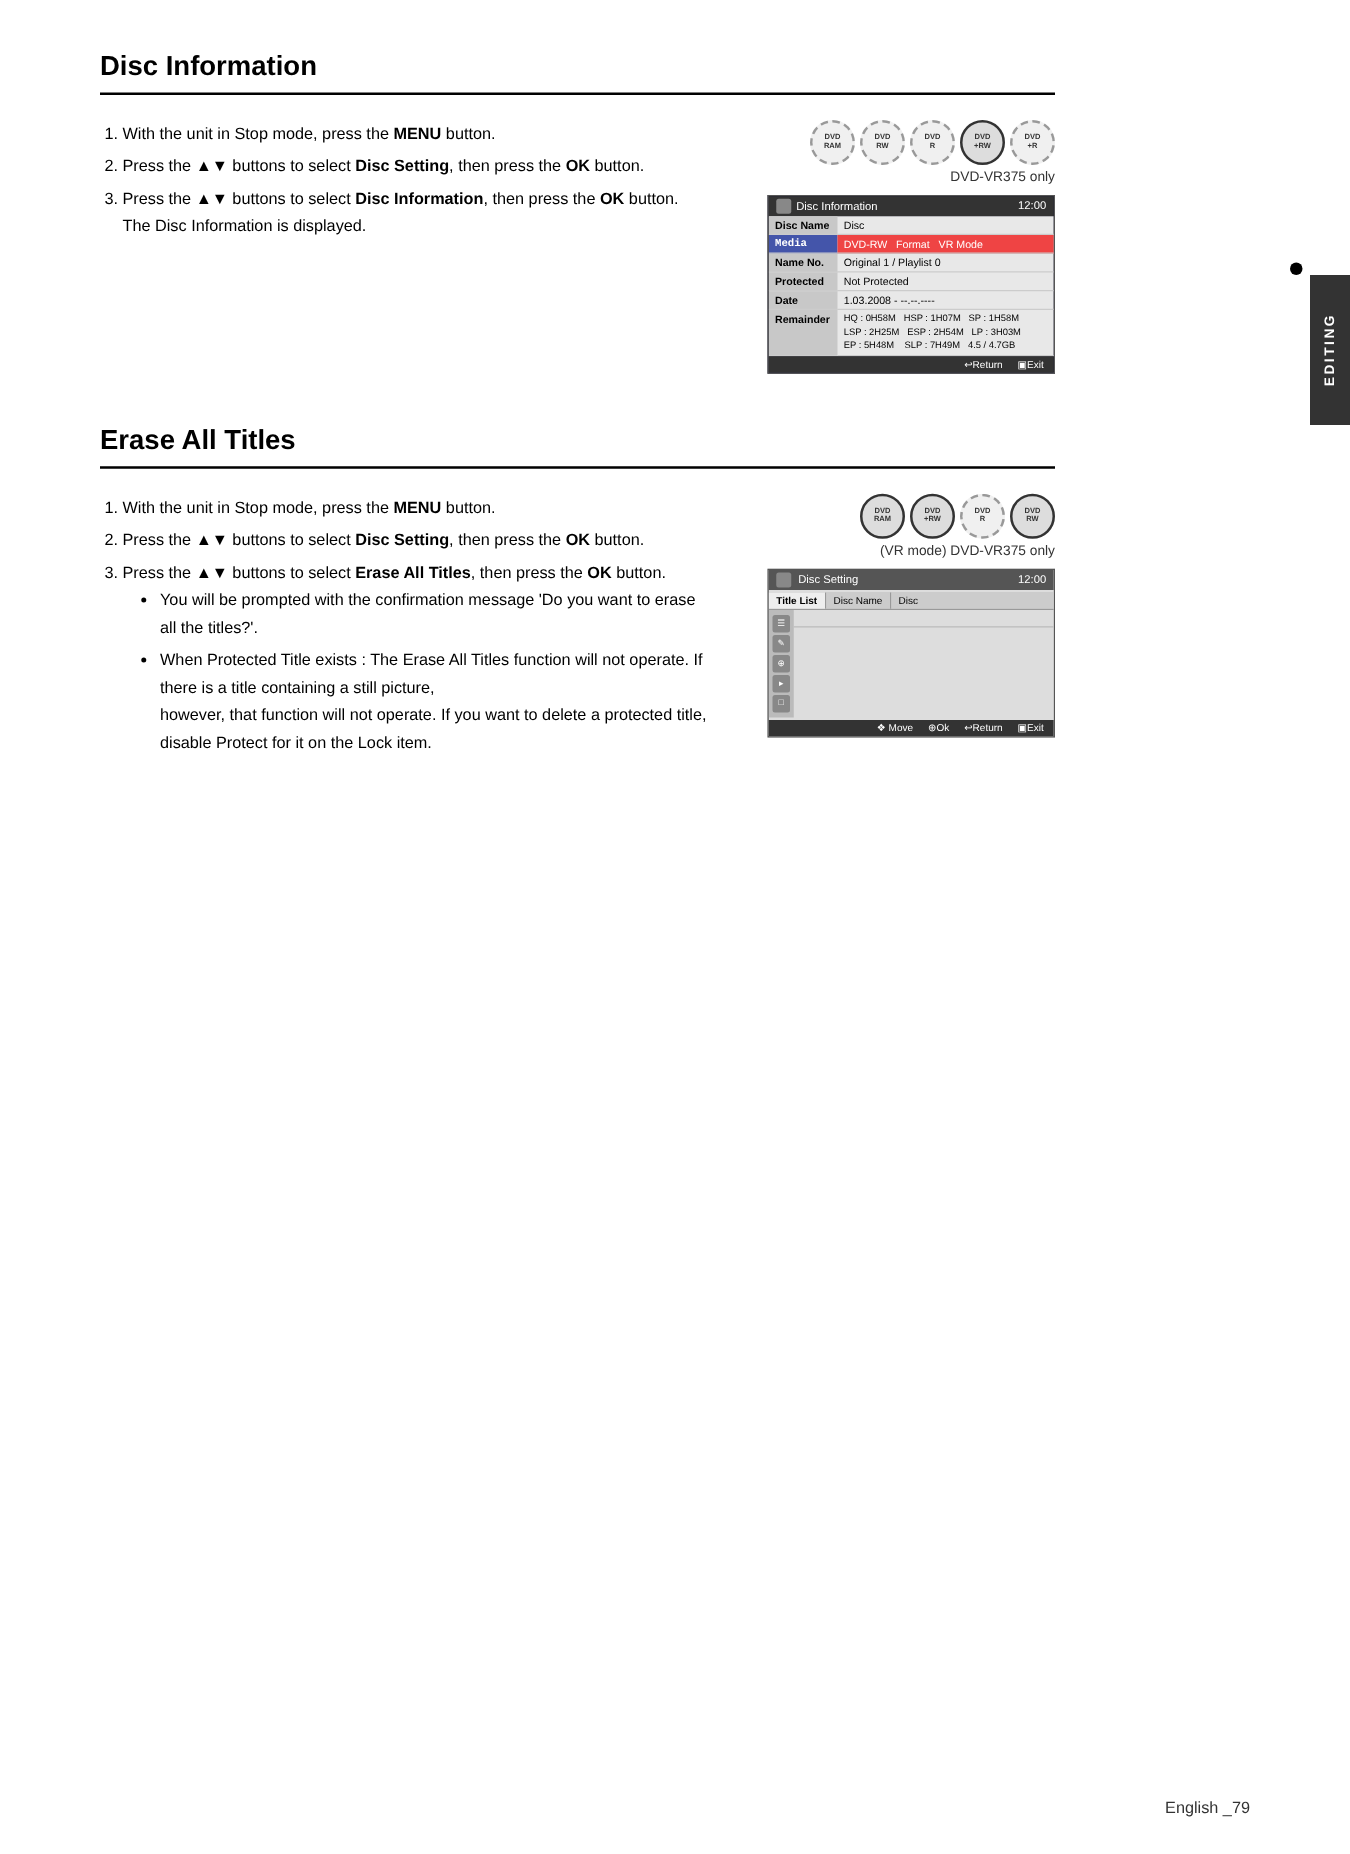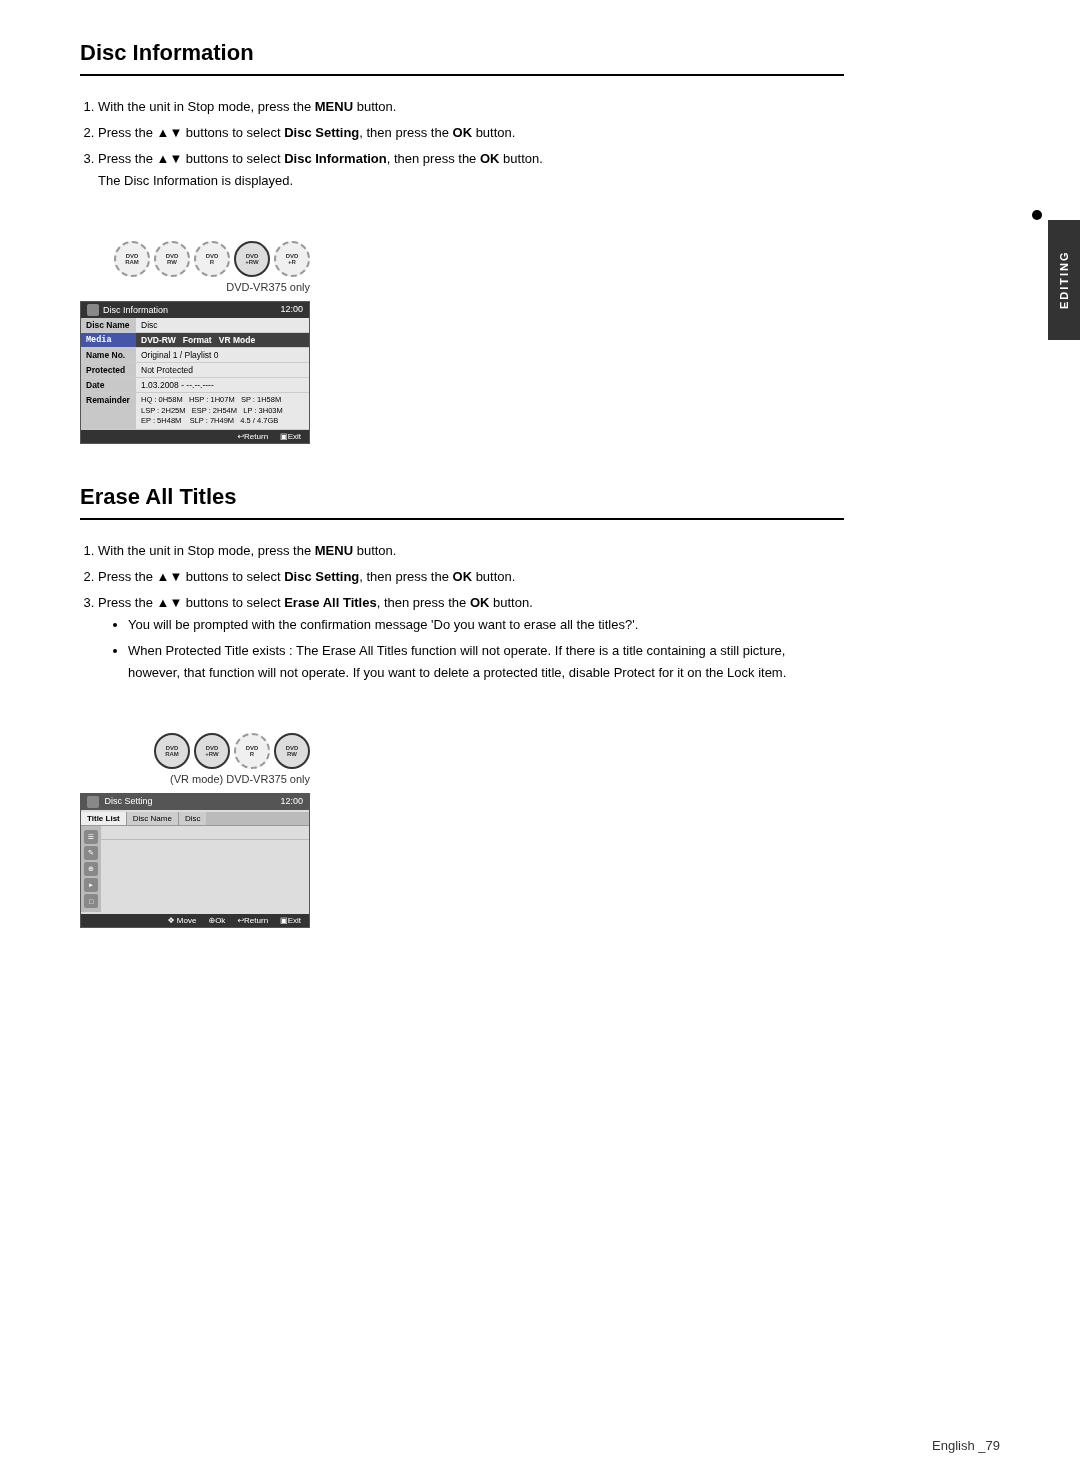--- a/index.html
+++ b/index.html
@@ -77,21 +77,20 @@
     }
 
     .section {
       margin-bottom: 40px;
     }
 
     .section-top {
       display: flex;
       gap: 45px;
       margin-bottom: 10px;
-      flex-direction: column;
     }
 
     .instructions {
       flex: 1;
     }
 
     .instructions ol {
       margin-left: 18px;
       line-height: 1.7;
     }
@@ -198,23 +197,22 @@
       vertical-align: top;
     }
 
     .screen-table td:first-child {
       background: #c8c8c8;
       width: 55px;
       font-weight: bold;
     }
 
     .screen-table td.highlight {
-      background: #404040;
-      color: #fff;
-      font-weight: bold;
+      background: #ef4444;
+      color: #fff;
     }
 
     .screen-table td.highlight-first {
       background: #4455aa;
       color: #fff;
       font-family: Liberation Mono, monospace;
     }
 
     .screen-footer {
       background: #333;
@@ -452,21 +450,21 @@
           <div class="screen-box2">
             <div class="screen2-header">
               <div>
                 <span style="background:#888;width:12px;height:12px;display:inline-block;border-radius:2px;vertical-align:middle;margin-right:3px;"></span>
                 <span>Disc Setting</span>
               </div>
               <span>12:00</span>
             </div>
             <div class="screen2-body">
 
-              <div style="display:flex;background:#bbb;border-bottom:1px solid #999;align-items:flex-end;">
+              <div style="display:flex;background:#bbb;border-bottom:1px solid #999;">
                 <div style="padding:2px 6px;font-size:8px;background:#eee;border-right:1px solid #999;font-weight:bold;">Title List</div>
                 <div style="padding:2px 6px;font-size:8px;background:#ccc;border-right:1px solid #999;">Disc Name</div>
                 <div style="padding:2px 6px;font-size:8px;background:#ccc;">Disc</div>
                 <div style="flex:1;background:#ccc;"></div>
               </div>
               <div class="screen2-sidebar">
 
                 <div class="screen2-left-bar">
                   <div class="sidebar-btn">☰</div>
                   <div class="sidebar-btn">✎</div>

